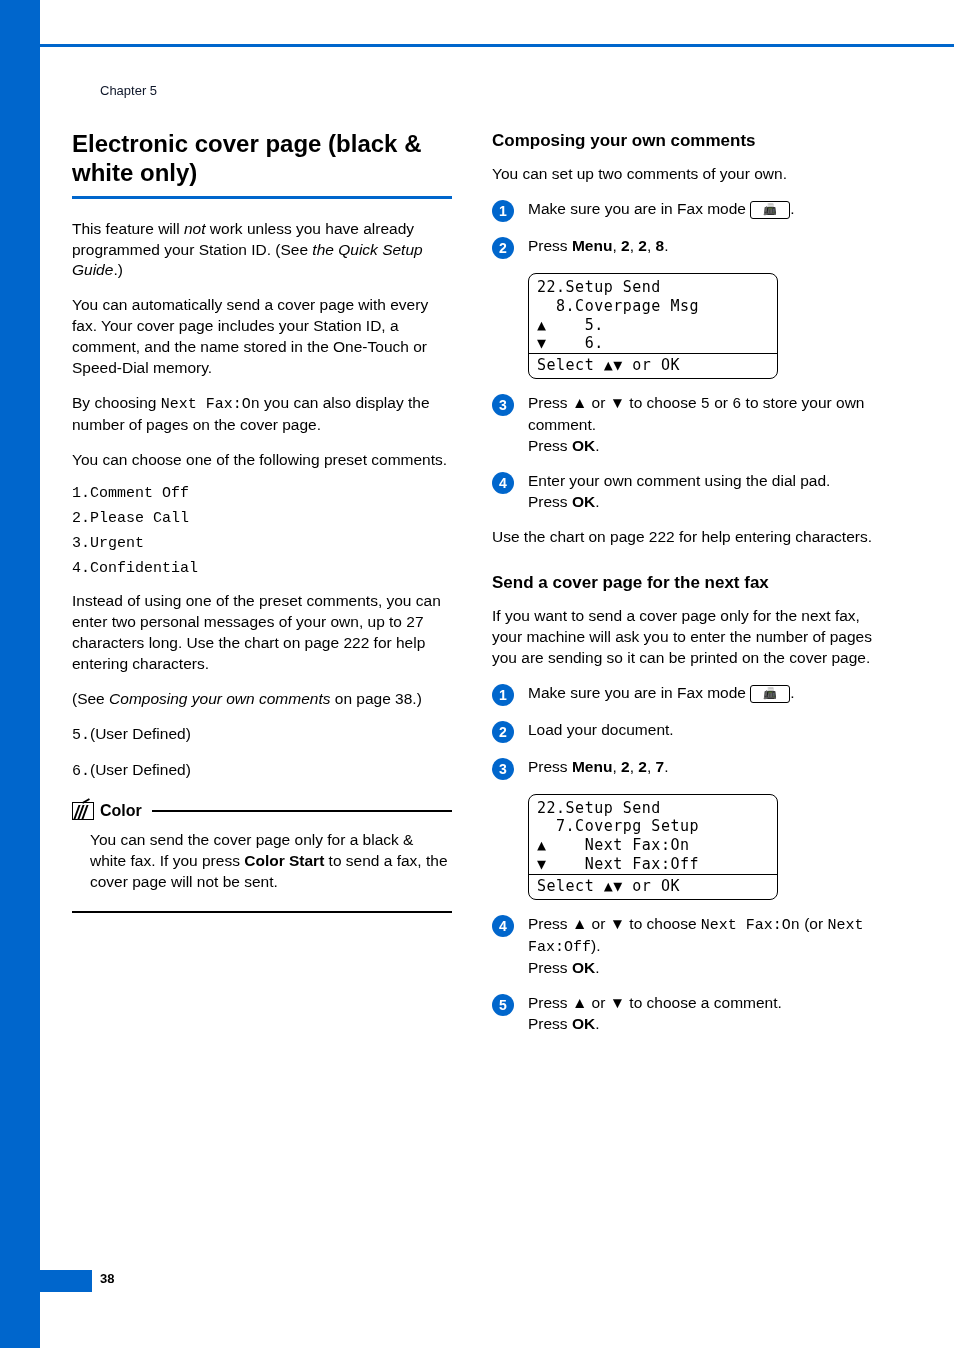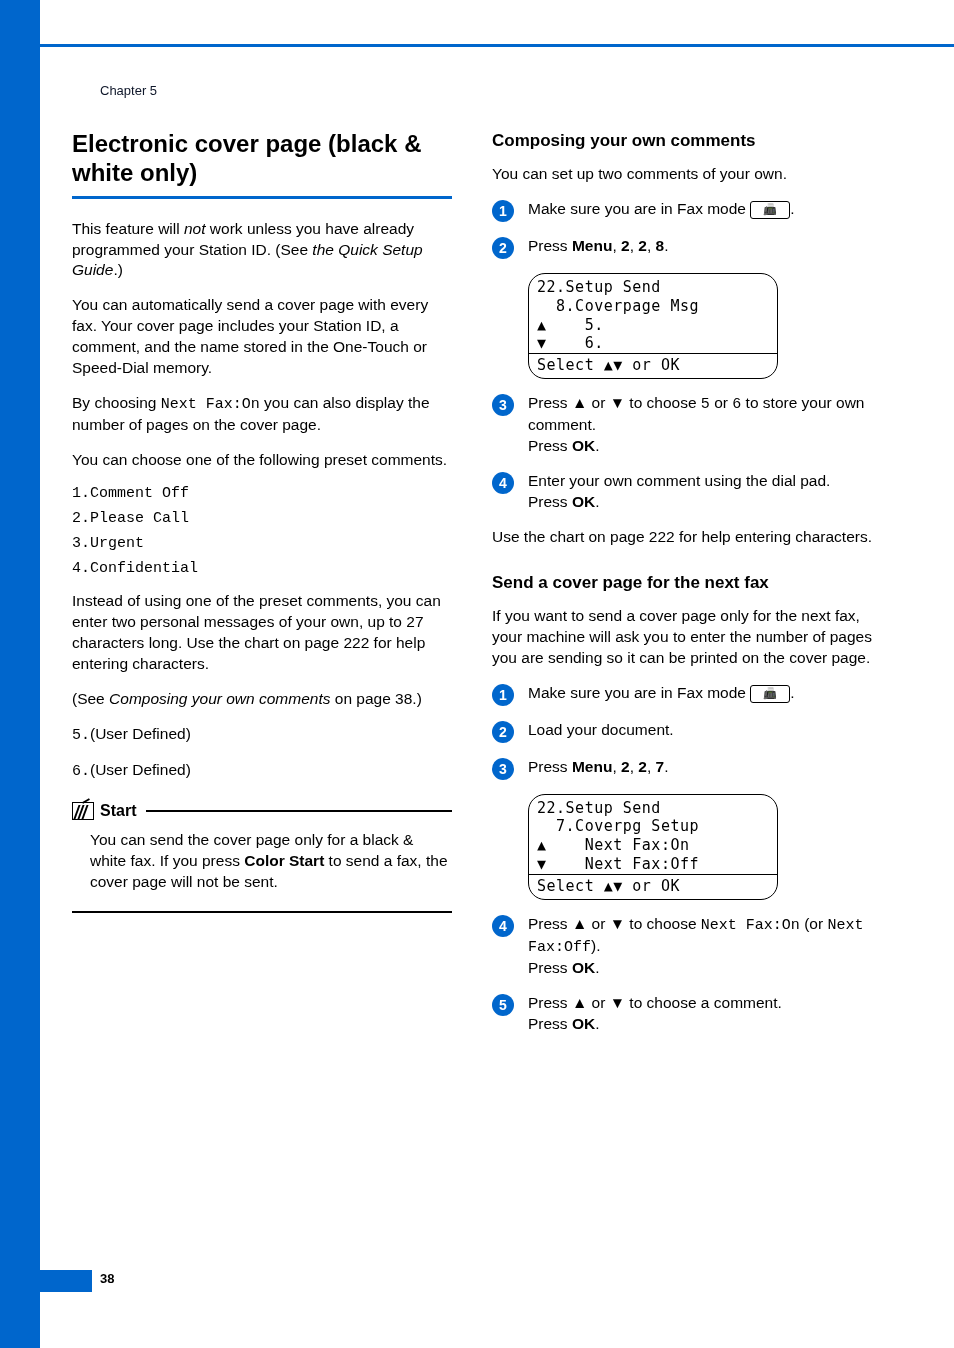--- a/index.html
+++ b/index.html
@@ -22,21 +22,21 @@
   .note-title { font-weight: bold; font-size: 16px; }
   .note-rule { flex: 1; border-top: 2px solid #000; margin-left: 4px; }
   .note-body { font-size: 15.5px; line-height: 1.35; padding: 10px 0 18px 18px; }
   .note-end-rule { border-top: 2px solid #000; }
   h3.sub { font-size: 17px; font-weight: bold; margin-bottom: 12px; line-height: 1.3; }
   .step { display: flex; align-items: flex-start; gap: 14px; margin-bottom: 14px; }
   .step-num { flex-shrink: 0; width: 22px; height: 22px; border-radius: 50%; background: #0066cc; color: #fff; font-size: 14px; font-weight: bold; display: flex; align-items: center; justify-content: center; margin-top: 1px; }
   .step-body { font-size: 15.5px; line-height: 1.35; flex: 1; }
   .fax-icon { display: inline-block; width: 40px; height: 18px; border: 1.5px solid #000; border-radius: 3px; vertical-align: middle; position: relative; background: #fff; }
   .fax-icon::after { content: "📠"; font-size: 11px; position: absolute; left: 50%; top: 50%; transform: translate(-50%, -55%); }
-  .lcd { margin: 6px 12px 6px 36px; width: 250px; border: 1.5px solid #000; border-radius: 17px; padding: 4px 8px; }
+  .lcd { margin: 6px 12px 6px 36px; width: 250px; border: 1.5px solid #000; border-radius: 8px; padding: 4px 8px; }
   .lcd-line { font-family: monospace; font-size: 15px; letter-spacing: 0.5px; white-space: pre; line-height: 1.25; }
   .lcd-sep { border-top: 1px solid #000; margin: 0 -8px; }
   .lcd-bottom { font-family: monospace; font-size: 15px; letter-spacing: 0.5px; padding-top: 2px; }
   .note-icon { display: inline-block; width: 22px; height: 18px; border: 1.5px solid #000; position: relative; vertical-align: middle; }
   .note-icon::before { content: ""; position: absolute; left: 3px; top: 2px; width: 2px; height: 14px; background: #000; box-shadow: 4px 0 0 #000, 8px 0 0 #000; transform: skewX(-20deg); }
   .note-icon::after { content: ""; position: absolute; right: 3px; top: -3px; width: 8px; height: 2px; background: #000; transform: rotate(-30deg); }
   .page-num { position: absolute; left: 100px; bottom: 62px; font-size: 13px; font-weight: bold; text-align: right; }
   .blue-foot { position: absolute; left: 0; bottom: 56px; width: 92px; height: 22px; background: #0066cc; }
 </style>
 </head>
@@ -77,21 +77,21 @@
       <p>
         <span>(See </span><span class="italic">Composing your own comments</span><span> on page 38.)</span>
       </p>
 
       <p><span class="mono">5.</span><span>(User Defined)</span></p>
       <p><span class="mono">6.</span><span>(User Defined)</span></p>
 
       <div class="note-block">
         <div class="note-header">
           <span class="note-icon"></span>
-          <span class="note-title">Start</span>
+          <span class="note-title">Color</span>
           <span class="note-rule"></span>
         </div>
         <div class="note-body">
           <span>You can send the cover page only for a black &amp; white fax. If you press </span><span class="bold">Color Start</span><span> to send a fax, the cover page will not be sent.</span>
         </div>
         <div class="note-end-rule"></div>
       </div>
     </div>
 
     <div class="col">

